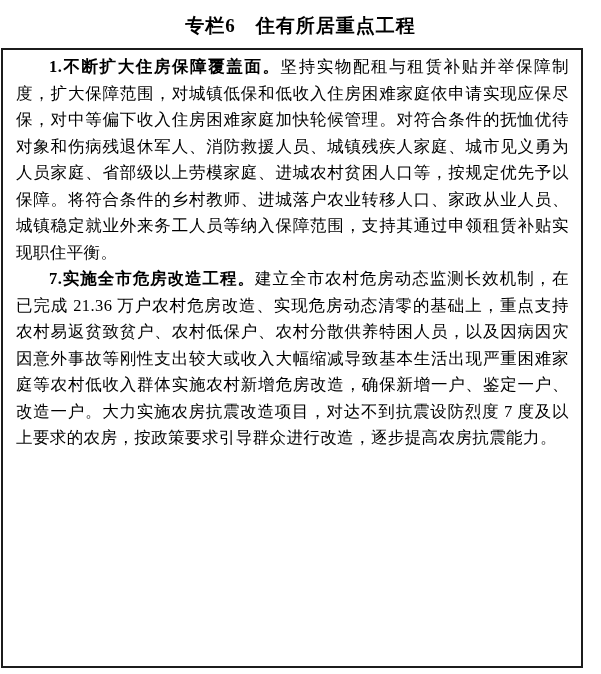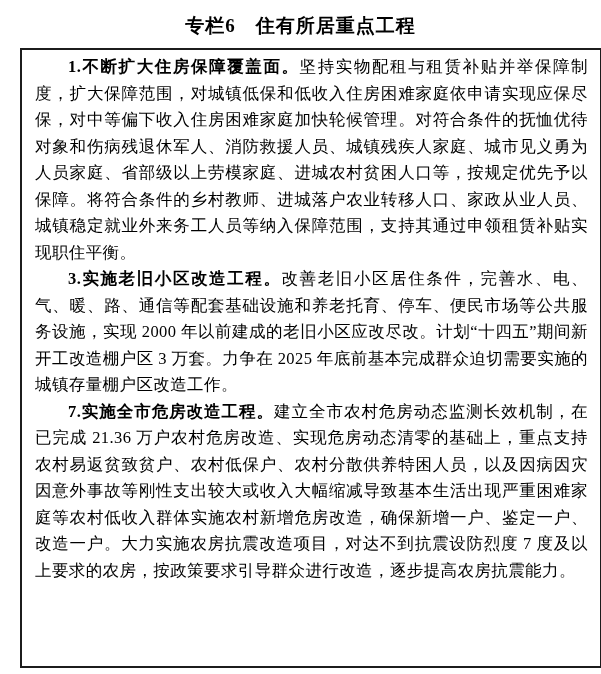--- a/index.html
+++ b/index.html
@@ -21,21 +21,21 @@
     left: 0;
     width: 601px;
     text-align: center;
     font-size: 19px;
     font-weight: bold;
     letter-spacing: 1px;
     white-space: pre;
   }
   .column-box {
     position: absolute;
-    left: 20px;
+    left: 1px;
     top: 48px;
     width: 582px;
     height: 620px;
     box-sizing: border-box;
     border: 2px solid #1c1c1c;
     padding: 4px 12px 4px 13px;
     overflow: hidden;
   }
   .column-box p {
     margin: 0;
@@ -55,21 +55,18 @@
 
 <div class="doc-title">专栏6　住有所居重点工程</div>
 
 <div class="column-box">
 
   <p>
     <span class="lead">1.不断扩大住房保障覆盖面。</span><span>坚持实物配租与租赁补贴并举保障制度，扩大保障范围，对城镇低保和低收入住房困难家庭依申请实现应保尽保，对中等偏下收入住房困难家庭加快轮候管理。对符合条件的抚恤优待对象和伤病残退休军人、消防救援人员、城镇残疾人家庭、城市见义勇为人员家庭、省部级以上劳模家庭、进城农村贫困人口等，按规定优先予以保障。将符合条件的乡村教师、进城落户农业转移人口、家政从业人员、城镇稳定就业外来务工人员等纳入保障范围，支持其通过申领租赁补贴实现职住平衡。</span>
   </p>
 
 
-  <p>
-    <span class="lead">3.实施老旧小区改造工程。</span><span>改善老旧小区居住条件，完善水、电、气、暖、路、通信等配套基础设施和养老托育、停车、便民市场等公共服务设施，实现 2000 年以前建成的老旧小区应改尽改。计划“十四五”期间新开工改造棚户区 3 万套。力争在 2025 年底前基本完成群众迫切需要实施的城镇存量棚户区改造工作。</span>
-  </p>
 
   <p>
     <span class="lead">7.实施全市危房改造工程。</span><span>建立全市农村危房动态监测长效机制，在已完成 21.36 万户农村危房改造、实现危房动态清零的基础上，重点支持农村易返贫致贫户、农村低保户、农村分散供养特困人员，以及因病因灾因意外事故等刚性支出较大或收入大幅缩减导致基本生活出现严重困难家庭等农村低收入群体实施农村新增危房改造，确保新增一户、鉴定一户、改造一户。大力实施农房抗震改造项目，对达不到抗震设防烈度 7 度及以上要求的农房，按政策要求引导群众进行改造，逐步提高农房抗震能力。</span>
   </p>
 
 </div>
 
 </body></html>

